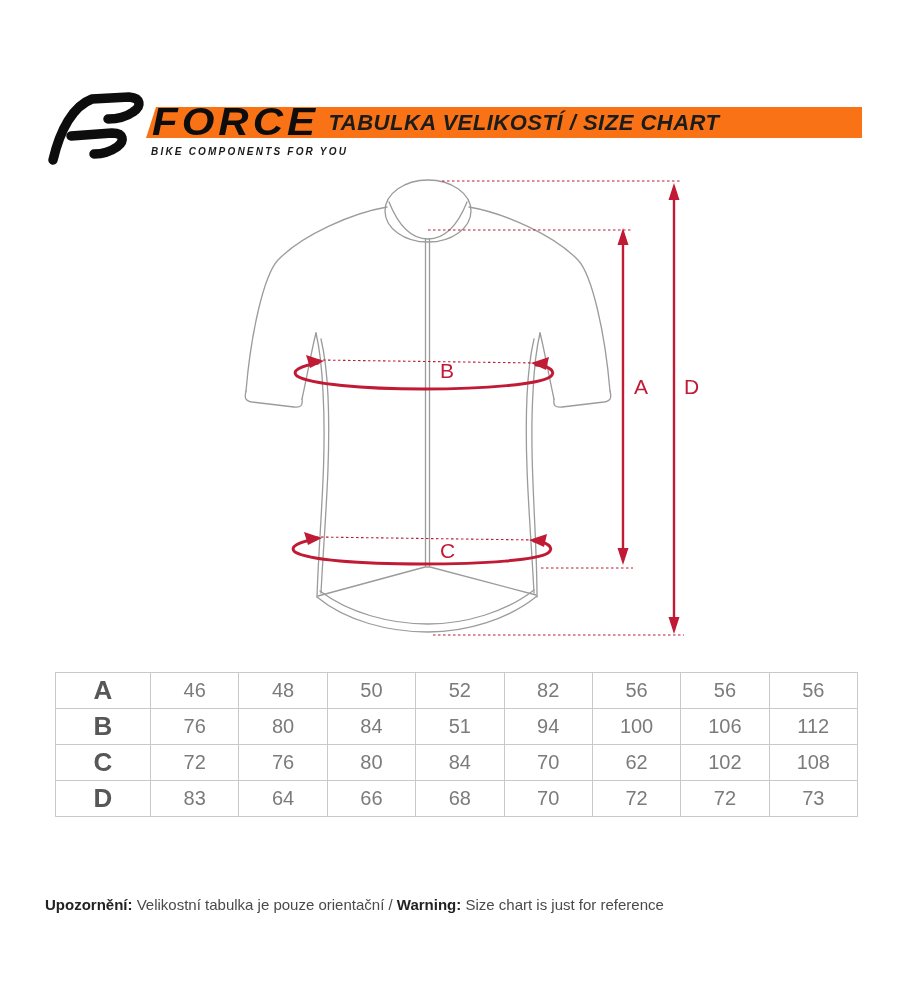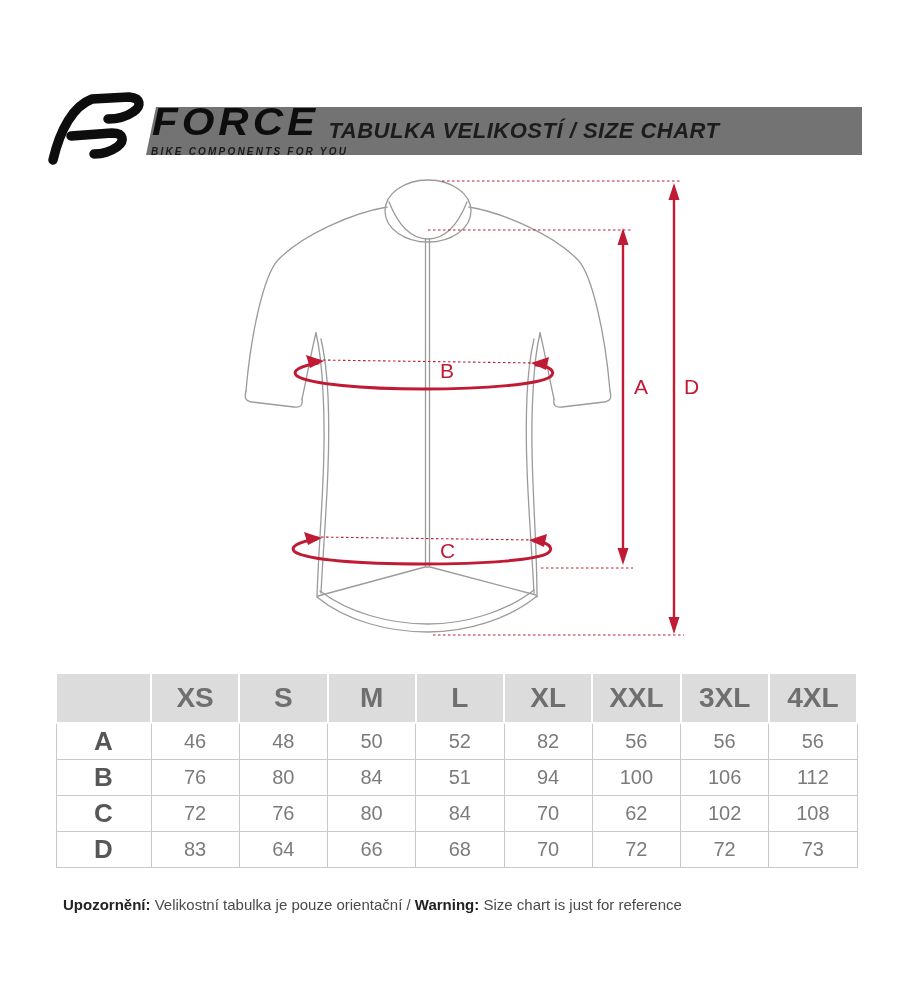--- a/index.html
+++ b/index.html
@@ -1,19 +1,19 @@
 <!DOCTYPE html>
 <html><head>
 <meta charset="utf-8">
 <style>
   html,body{margin:0;padding:0;background:#ffffff;}
   body{width:900px;height:1000px;position:relative;font-family:"Liberation Sans",sans-serif;overflow:hidden;}
 
   
-  .banner{position:absolute;left:146px;top:107px;width:716px;height:48px;background:#737373;
+  .banner{position:absolute;left:146px;top:107px;width:716px;height:31px;background:#f97316;
           clip-path:polygon(10px 0,100% 0,100% 100%,0 100%);
           display:flex;align-items:center;justify-content:center;}
   .banner-title{font-size:22px;font-weight:bold;font-style:italic;color:#1c1c1c;padding-left:40px;letter-spacing:0.5px;}
   .logo-glyph{position:absolute;left:46px;top:90px;}
   .brand-word{position:absolute;left:152px;top:104px;font-size:42px;font-weight:bold;font-style:italic;
               letter-spacing:4px;color:#0d0d0d;line-height:40px;transform:scaleY(0.92);transform-origin:top left;}
   .brand-tagline{position:absolute;left:151px;top:146px;font-size:10px;font-weight:bold;font-style:italic;
                  letter-spacing:2.2px;color:#1a1a1a;}
 
   
@@ -27,21 +27,21 @@
   
   .size-table{position:absolute;left:55px;top:672px;width:803px;border-collapse:collapse;table-layout:fixed;}
   .size-table col.label-col{width:95px;}
   .size-table th{background:#dcdcdc;border:2px solid #ffffff;height:46px;
                  font-size:28px;font-weight:bold;color:#6f6f6f;text-align:center;}
   .size-table td{border:1px solid #c9c9c9;height:33px;background:#ffffff;
                  font-size:20px;color:#7b7b7b;text-align:center;}
   .size-table td.row-label{font-weight:bold;font-size:26px;color:#575757;}
 
   
-  .footer-note{position:absolute;left:63px;top:896px;font-size:15px;color:#4a4a4a;}
+  .footer-note{position:absolute;left:45px;top:896px;font-size:15px;color:#4a4a4a;}
   .footer-note .bold{font-weight:bold;color:#222222;}
 </style>
 </head>
 <body>
 
 <div class="banner">
   <span class="banner-title">TABULKA VELIKOSTÍ / SIZE CHART</span>
 </div>
 
 <svg class="logo-glyph" width="108" height="76" viewBox="0 0 108 76">
@@ -121,31 +121,20 @@
       <col>
       <col>
       <col>
       <col>
       <col>
       <col>
       <col>
       <col>
   </colgroup>
   <tbody>
-      <tr>
-    <th></th>
-    <th>XS</th>
-    <th>S</th>
-    <th>M</th>
-    <th>L</th>
-    <th>XL</th>
-    <th>XXL</th>
-    <th>3XL</th>
-    <th>4XL</th>
-  </tr>
   <tr>
     <td class="row-label">A</td>
     <td>46</td>
     <td>48</td>
     <td>50</td>
     <td>52</td>
     <td>82</td>
     <td>56</td>
     <td>56</td>
     <td>56</td>

